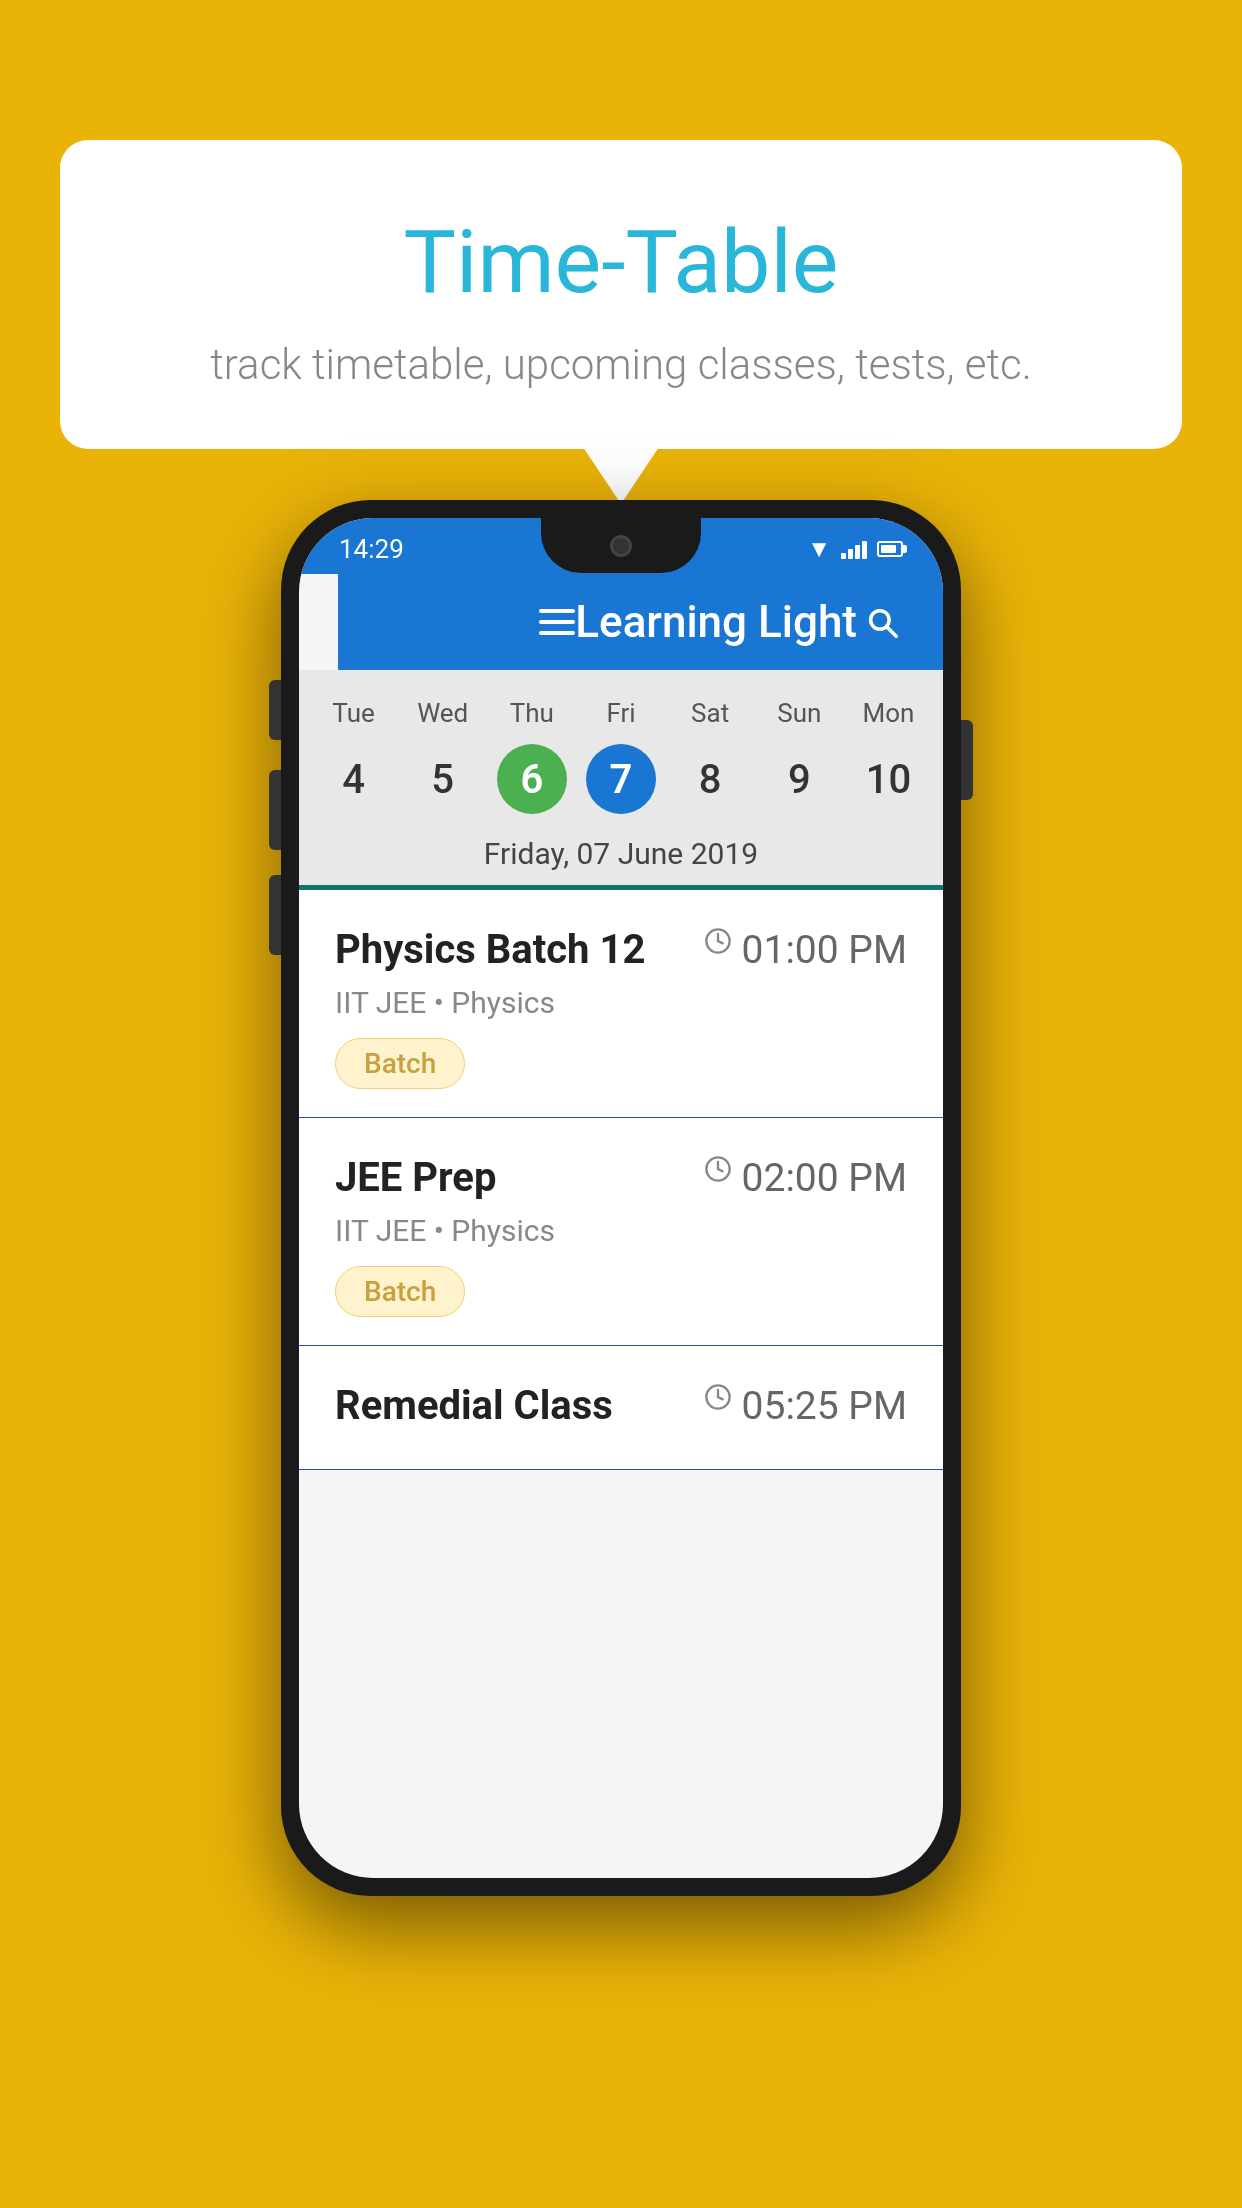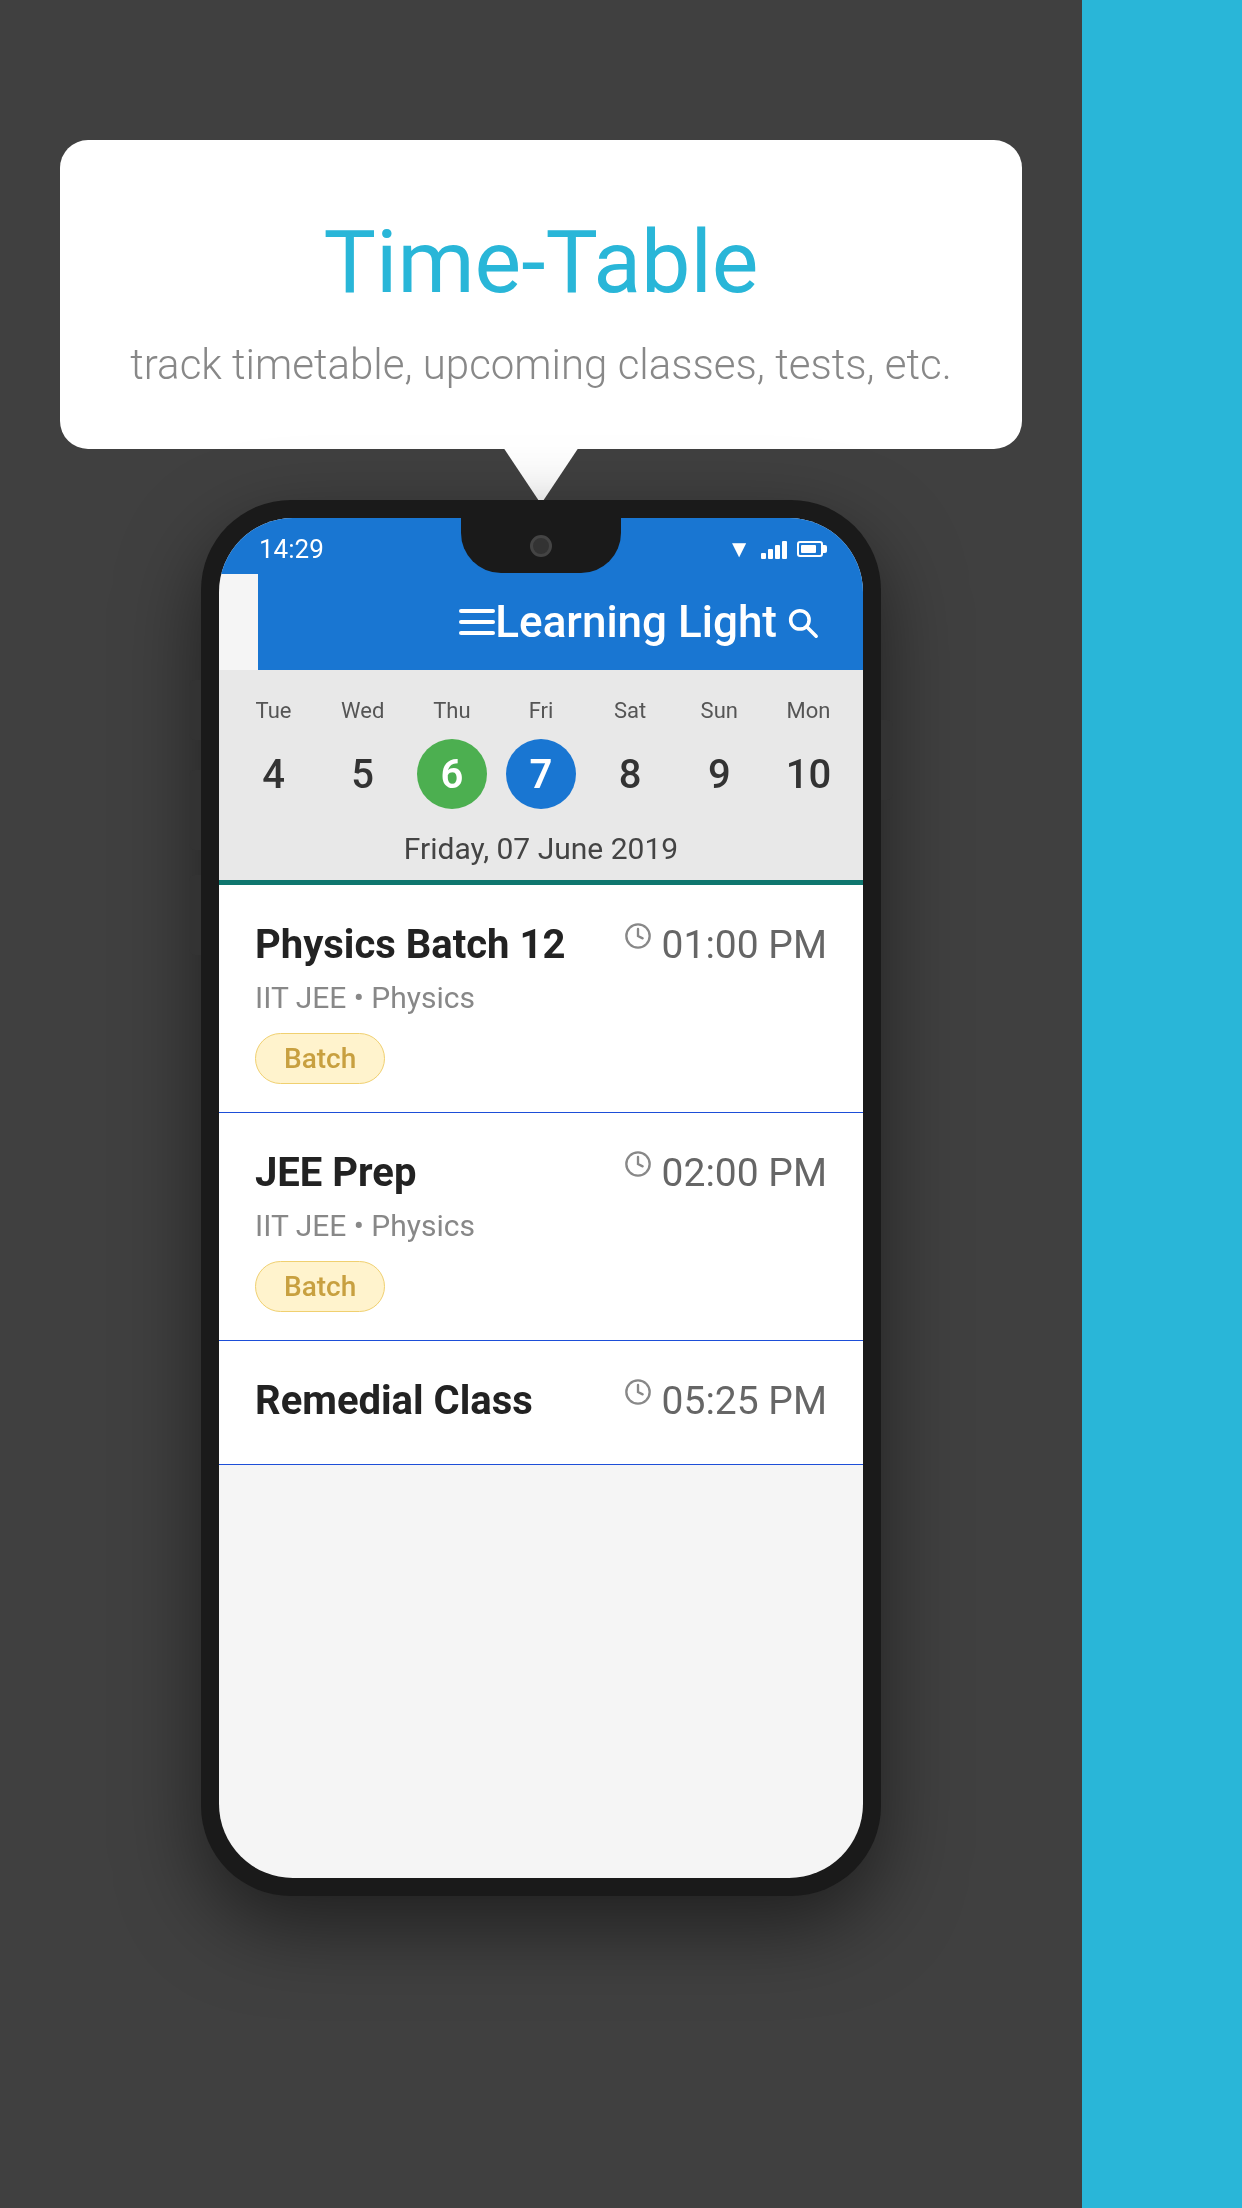--- a/index.html
+++ b/index.html
@@ -161,21 +161,21 @@
     }
 
     .day-headers {
       display: grid;
       grid-template-columns: repeat(7, 1fr);
       text-align: center;
       padding: 0 10px;
     }
 
     .day-header {
-      font-size: 22px;
+      font-size: 26px;
       color: #555;
       padding: 8px 0;
     }
 
     .day-numbers {
       display: grid;
       grid-template-columns: repeat(7, 1fr);
       text-align: center;
       padding: 8px 10px;
     }
@@ -356,21 +356,21 @@
       display: flex;
       align-items: center;
       justify-content: center;
       width: 50px;
       height: 50px;
     }
   </style>
 </head>
 <body>
 
-<div style="width:1082px; height:2208px; background:#404040; position:relative; overflow:hidden;">
+<div style="width:1242px; height:2208px; background:#eab308; position:relative; overflow:hidden;">
 
   <div class="speech-bubble-wrapper">
     <div class="speech-bubble">
       <div class="bubble-title">Time-Table</div>
       <div class="bubble-subtitle">track timetable, upcoming classes, tests, etc.</div>
     </div>
   </div>
 
   <div class="phone-wrapper">
     <div class="phone-outer">

